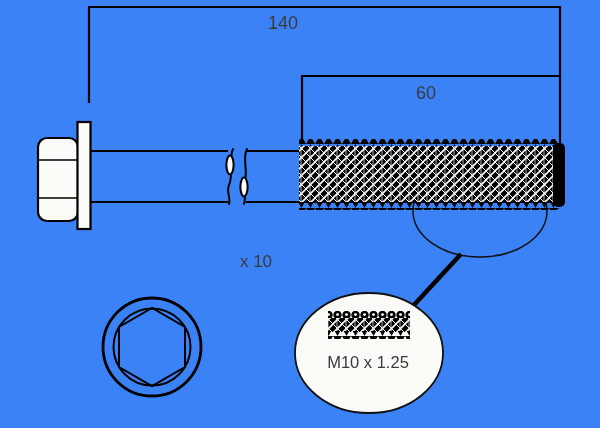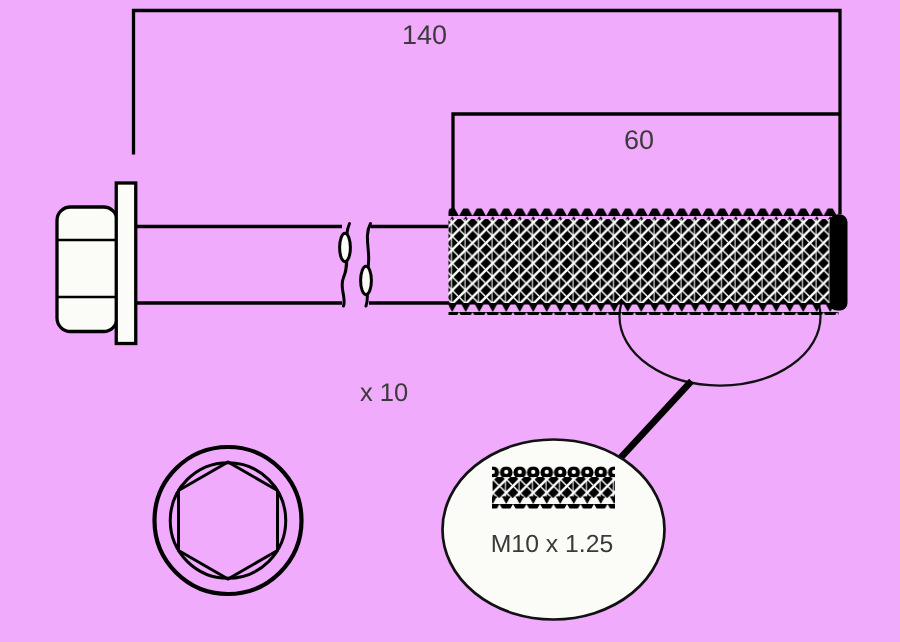--- a/index.html
+++ b/index.html
@@ -1,16 +1,16 @@
 <!DOCTYPE html>
 <html><head>
 <meta charset="utf-8">
 <style>
   html,body{margin:0;padding:0;background:#fbfbf8;}
-  .stage{position:relative;width:600px;height:428px;background:#f0abfc;overflow:hidden;
+  .stage{position:relative;width:600px;height:428px;background:#3b82f6;overflow:hidden;
          font-family:"Liberation Sans",sans-serif;}
   svg text{font-family:"Liberation Sans",sans-serif;fill:#3a3a3a;}
   .dim-label{font-size:18px;}
   .qty-label{font-size:17px;}
   .spec-label{font-size:16.5px;}
 </style>
 </head>
 <body>
 
 <div class="stage">

